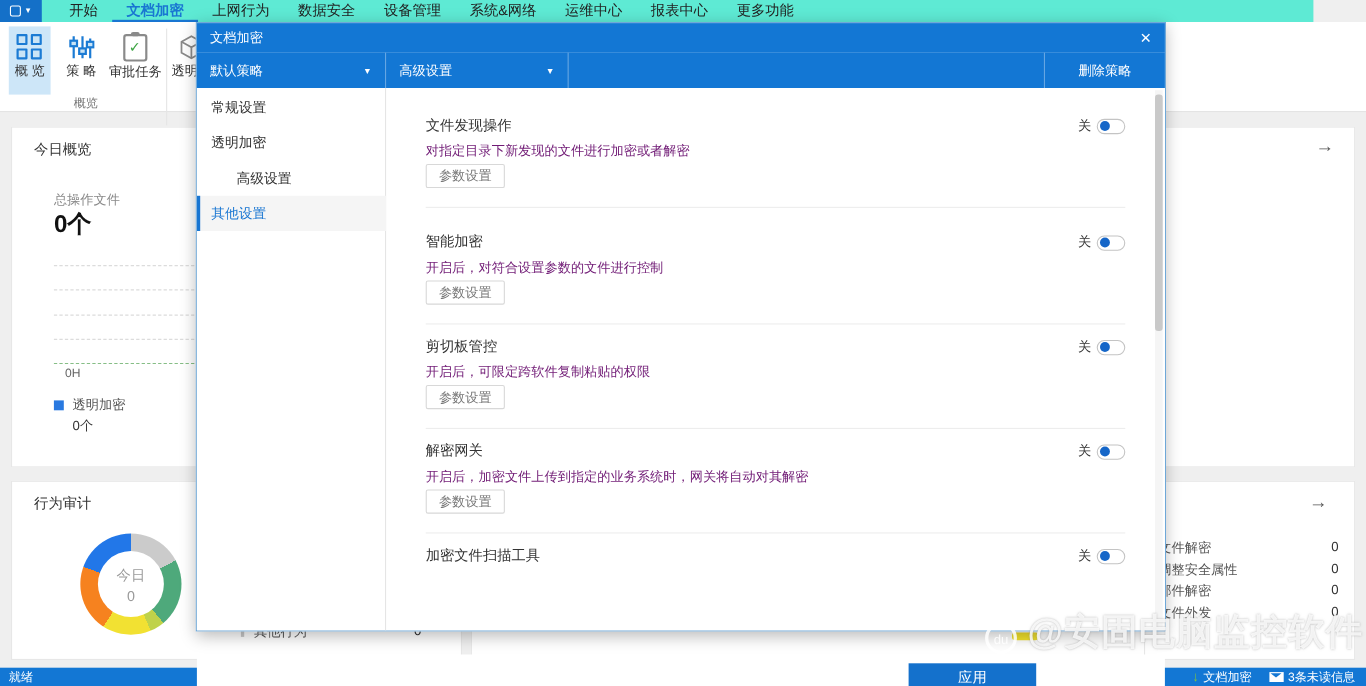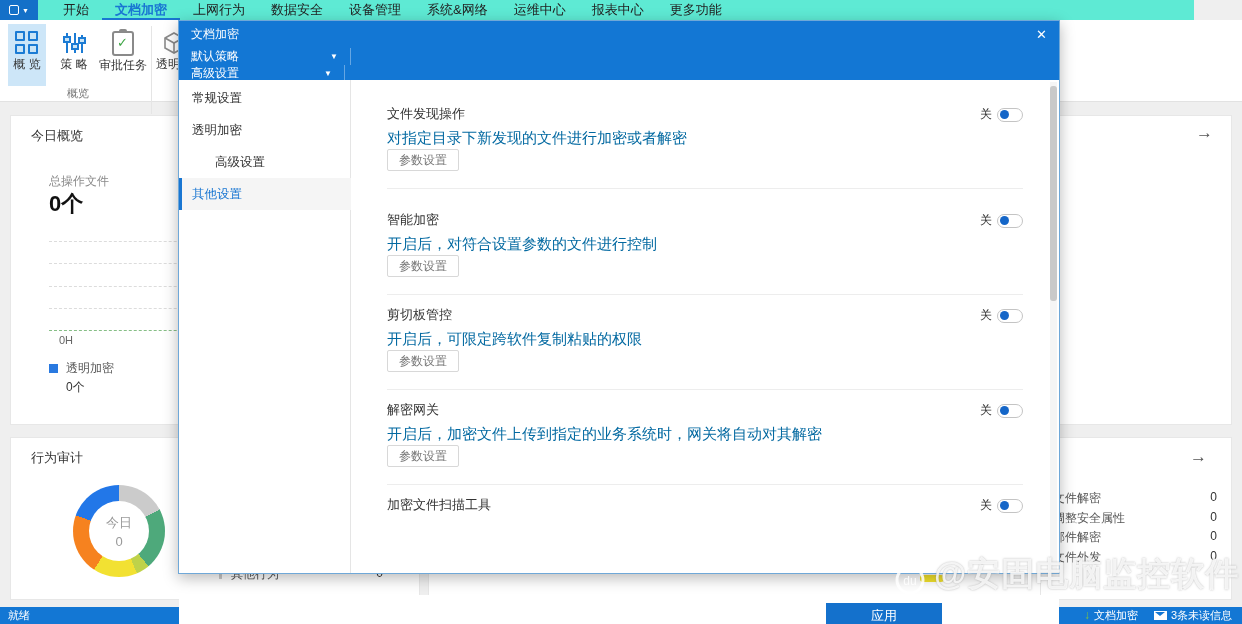--- a/index.html
+++ b/index.html
@@ -59,35 +59,35 @@
   
   .rp-row { position:absolute; left:12px; right:12px; height:19px; }
   .rp-row .lb { position:absolute; left:0; top:2px; font-size:12px; color:#555; white-space:nowrap; }
   .rp-row .vl { position:absolute; right:2px; top:2px; font-size:12px; color:#333; }
 
   
   #modal { position:absolute; left:178px; top:20px; width:882px; height:554px; background:#fff; border:1px solid #6FA8D8; box-shadow:0 4px 14px rgba(0,0,0,0.28); z-index:10; }
   #modal-titlebar { position:absolute; left:0; top:0; width:100%; height:27px; background:#1377D4; display:flex; align-items:center; }
   #modal-title { font-size:12px; color:#fff; margin-left:12px; }
   #modal-close { position:absolute; right:12px; top:6px; color:#fff; font-size:13px; cursor:pointer; }
-  #modal-toolbar { position:absolute; left:0; top:27px; width:100%; height:32px; background:#1377D4; display:flex; align-items:stretch;flex-direction:column; }
+  #modal-toolbar { position:absolute; left:0; top:27px; width:100%; height:32px; background:#1377D4; display:flex; align-items:stretch; }
   .dd { position:relative; display:flex; align-items:center; color:#fff; font-size:12px; padding-left:12px; cursor:pointer; border-right:1px solid rgba(255,255,255,0.35); }
   .dd .caret { position:absolute; right:12px; font-size:8px; }
   #dd-policy { width:172px; }
   #dd-terminal { width:166px; }
   #toolbar-spacer { flex:1; }
   #delete-policy { width:110px; display:flex; align-items:center; justify-content:center; color:#fff; font-size:12px; border-left:1px solid rgba(255,255,255,0.35); cursor:pointer; }
   #modal-body { position:absolute; left:0; top:59px; width:880px; height:493px; background:#fff; }
   #modal-nav { position:absolute; left:0; top:0; width:172px; height:100%; border-right:1px solid #E5E5E5; }
   .nav-item { position:absolute; left:0; width:172px; height:32px; line-height:32px; padding-left:13px; font-size:12.5px; color:#333; cursor:pointer; }
   .nav-item.active { color:#1976D2; background:#F5F5F5; border-left:3px solid #1976D2; padding-left:10px; }
   #modal-content { position:absolute; left:172px; top:0; width:702px; height:456px; overflow:hidden; }
   .srow { position:absolute; left:0; width:702px; height:95px; }
   .srow .ttl { position:absolute; left:36px; top:5px; font-size:13px; color:#333; }
-  .srow .dsc { position:absolute; left:36px; top:29px; font-size:15px; color:#0369a1; }
+  .srow .dsc { position:absolute; left:36px; top:29px; font-size:12px; color:#701a75; }
   .srow .pbtn { position:absolute; left:36px; top:49px; height:22px; padding:0 11px; font-size:12px; color:#777; background:#fff; border:1px solid #D8D8D8; border-radius:2px; line-height:20px; cursor:pointer; }
   .srow .sep { position:absolute; left:36px; right:30px; top:88px; height:1px; background:#EDEDED; }
   .toggle-wrap { position:absolute; right:30px; top:6px; display:flex; align-items:center; gap:5px; }
   .toggle-wrap .tlabel { font-size:12px; color:#333; }
   .toggle { width:26px; height:14px; border:1px solid #C4C4C4; border-radius:8px; background:#fff; position:relative; cursor:pointer; }
   .toggle .knob { position:absolute; left:2px; top:1.5px; width:9px; height:9px; border-radius:50%; background:#1566C8; }
   #modal-scrollbar { position:absolute; right:2px; top:61px; width:7px; height:490px; background:#F5F5F5; }
   #modal-scrollthumb { position:absolute; left:0; top:4px; width:7px; height:215px; background:#C9C9C9; border-radius:3px; cursor:pointer; }
   #modal-footer { position:absolute; left:0; top:515px; width:880px; height:37px; background:#fff; }
   #apply-btn { position:absolute; right:117px; top:8px; width:116px; height:25px; background:#1471CC; color:#fff; font-size:13px; border:none; cursor:pointer; }

